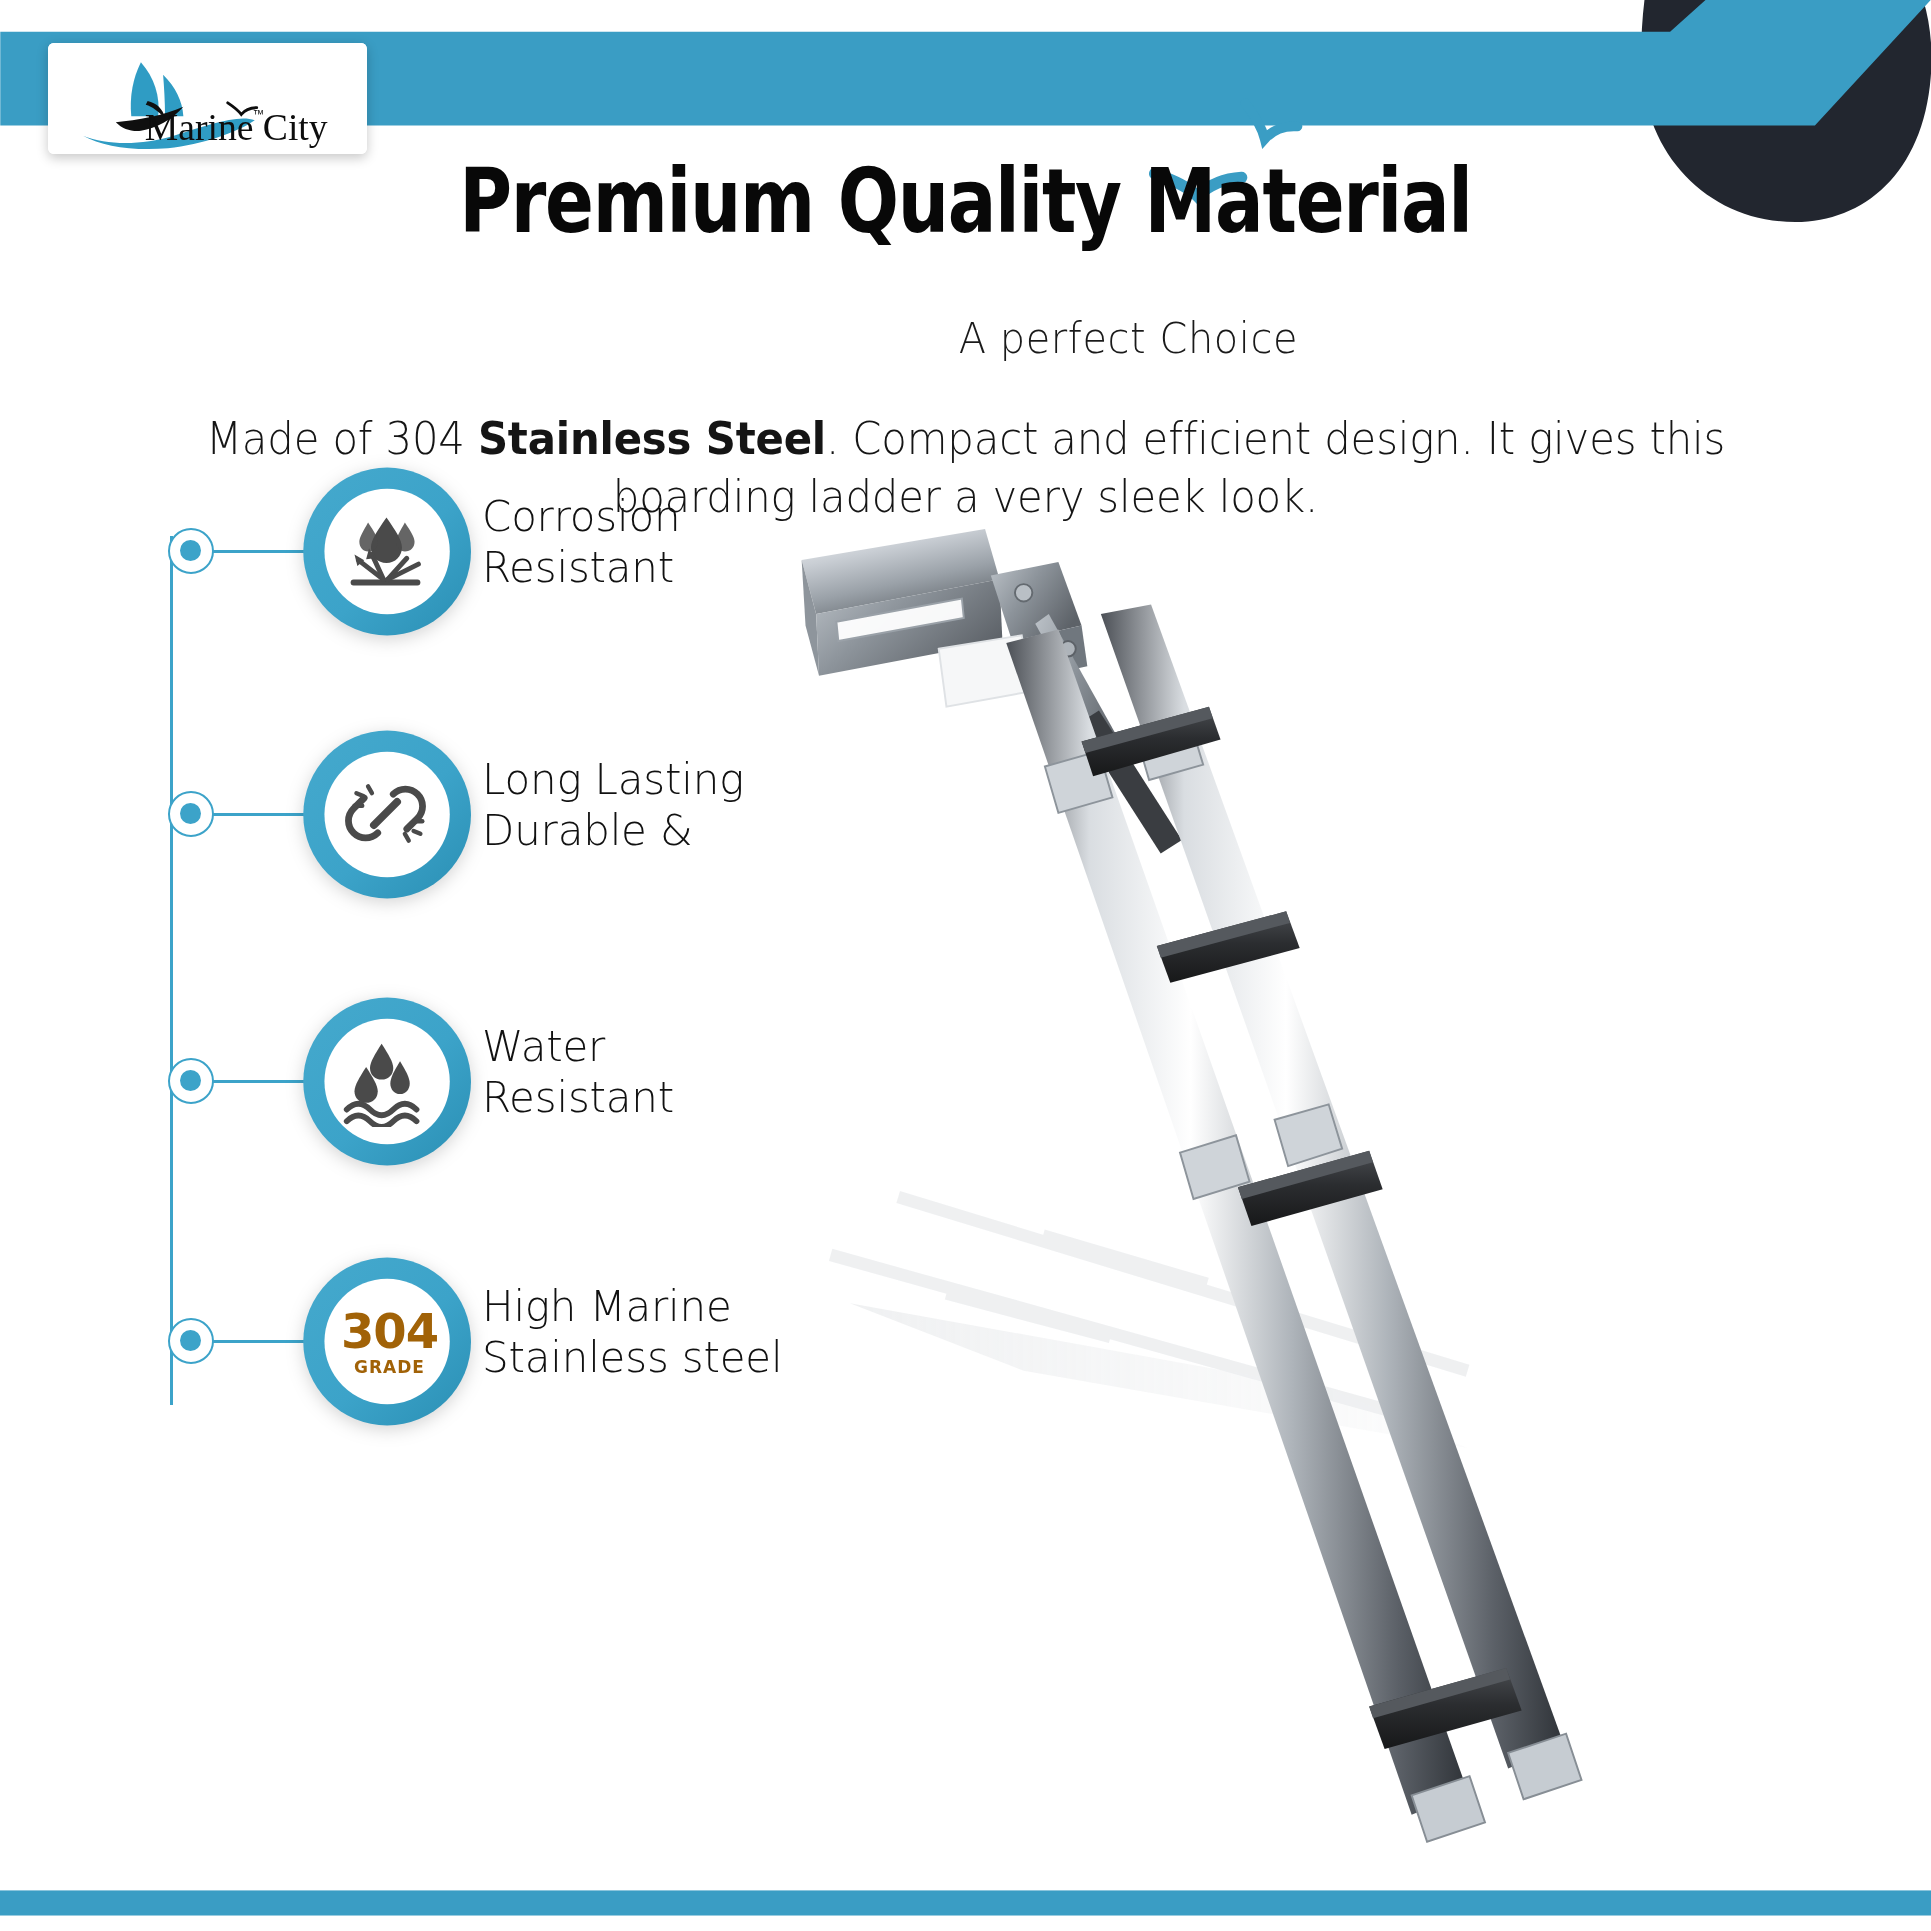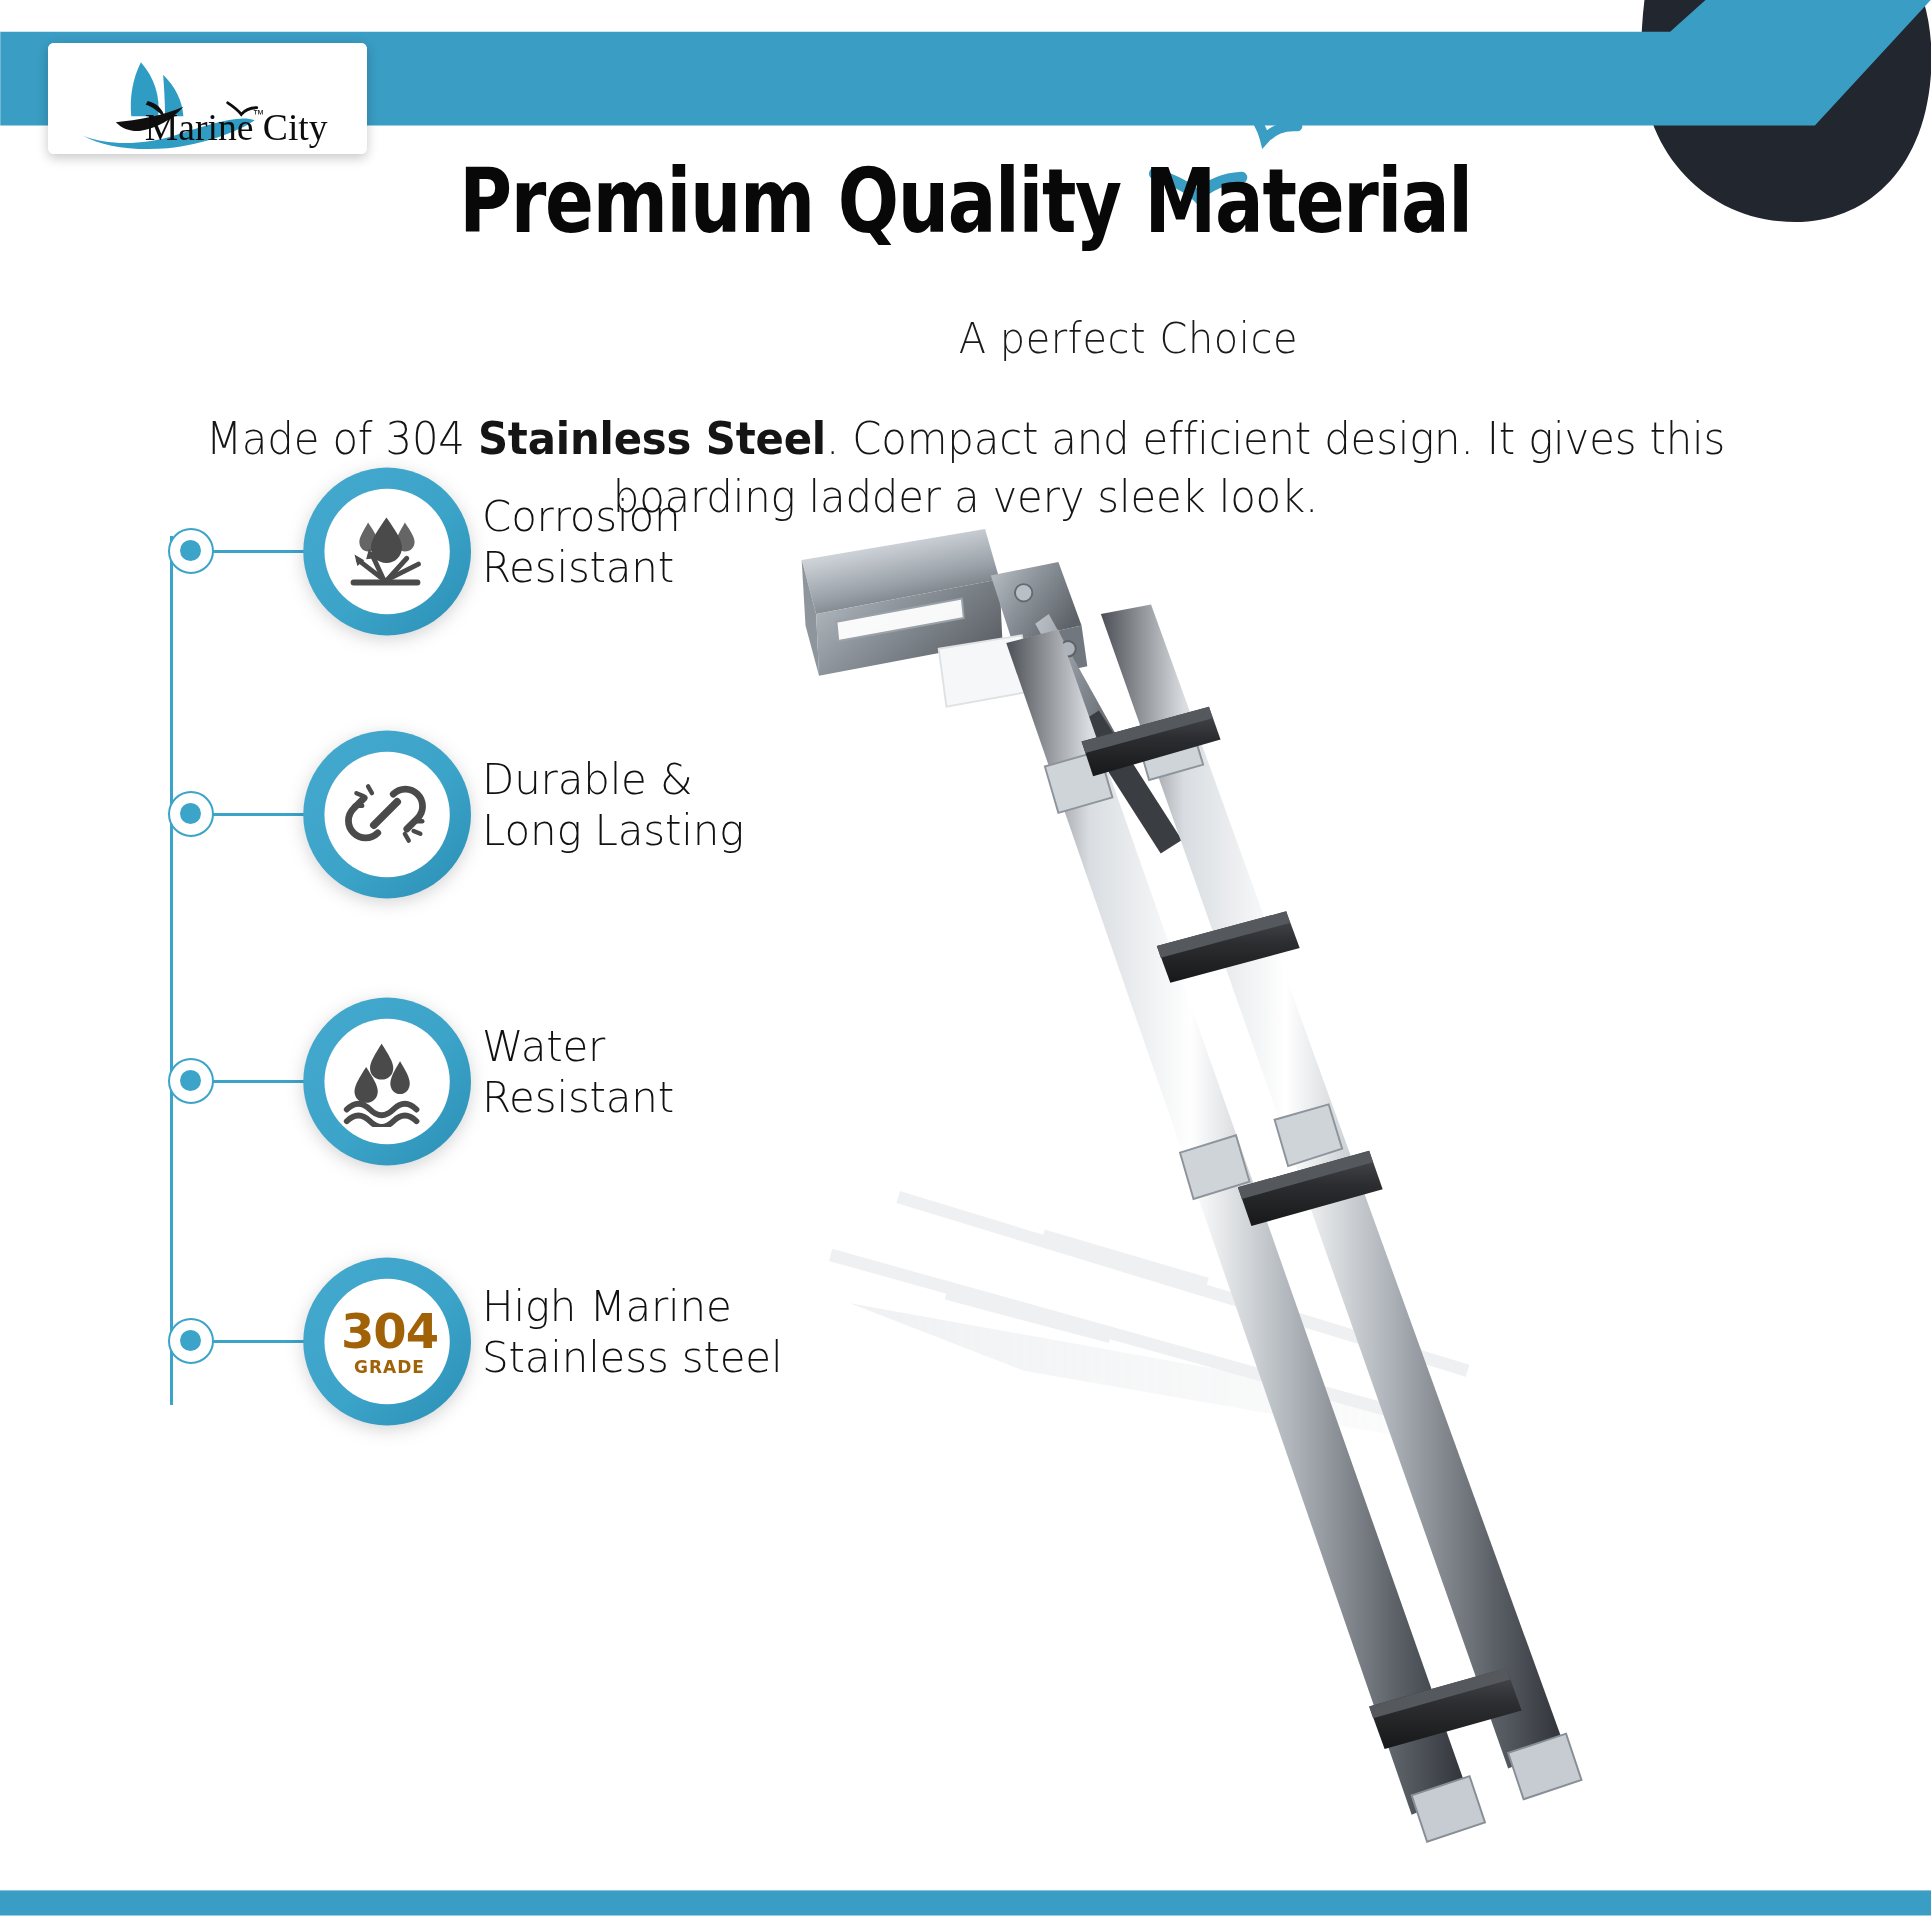--- a/index.html
+++ b/index.html
@@ -264,22 +264,22 @@
                 <path d="M16 40 L24 40"></path>
 
               <path d="M72 76 L68 69"></path>
                 <path d="M84 69 L77 66"></path>
                 <path d="M86 56 L78 56"></path>
             </g>
           </svg>
         </div>
       </div>
       <div class="caption">
+        <span>Long Lasting</span>
         <span>Durable &amp;</span>
-        <span>Long Lasting</span>
       </div>
     </div>
 
     <div class="feature f2">
       <div class="bullet"></div>
       <div class="connector"></div>
       <div class="pin">
         <svg width="188" height="203" viewBox="0 0 195 210" xmlns="http://www.w3.org/2000/svg">
           <defs>
             <linearGradient id="pinG2" x1="0" y1="0" x2="1" y2="1">

